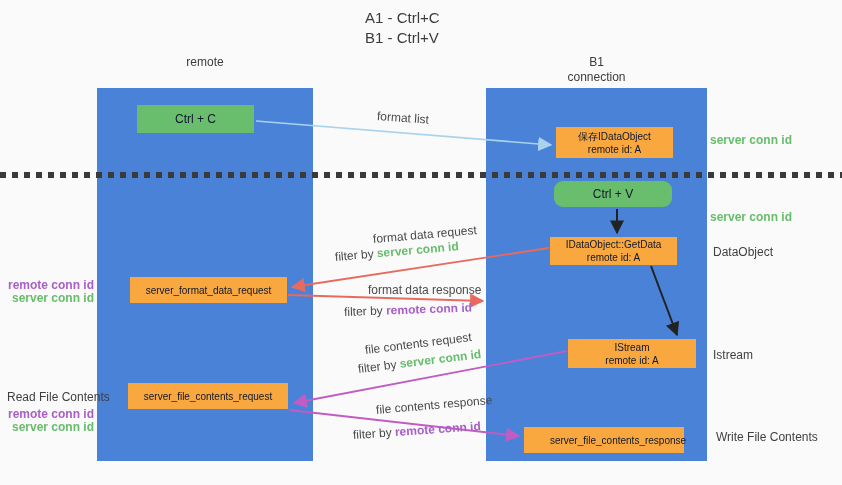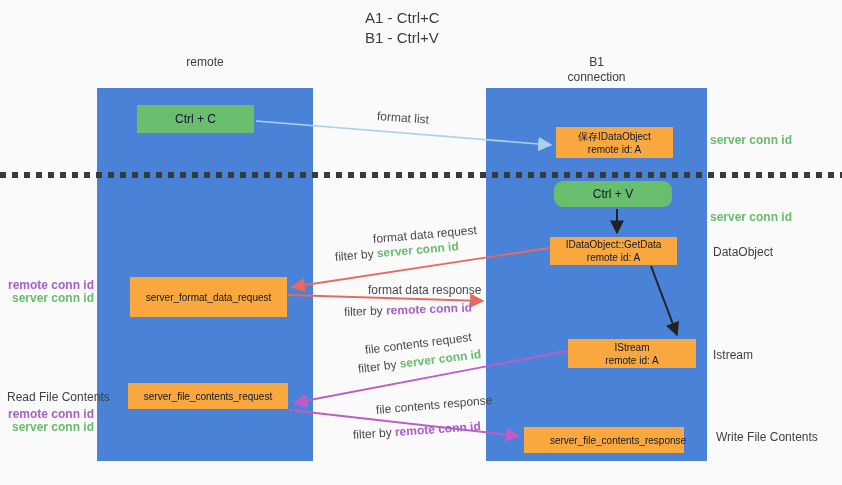--- a/index.html
+++ b/index.html
@@ -91,21 +91,21 @@
     <div>保存IDataObject</div>
     <div>remote id: A</div>
   </div>
   <div class="box green" style="left:554px;top:181px;width:118px;height:26px;border-radius:9px;">
     <div>Ctrl + V</div>
   </div>
   <div class="box orange" style="left:550px;top:237px;width:127px;height:28px;">
     <div>IDataObject::GetData</div>
     <div>remote id: A</div>
   </div>
-  <div class="box orange" style="left:130px;top:277px;width:157px;height:40px;">
+  <div class="box orange" style="left:130px;top:277px;width:157px;height:26px;">
     <div>server_format_data_request</div>
   </div>
   <div class="box orange" style="left:568px;top:339px;width:128px;height:29px;">
     <div>IStream</div>
     <div>remote id: A</div>
   </div>
   <div class="box orange" style="left:128px;top:383px;width:160px;height:26px;">
     <div>server_file_contents_request</div>
   </div>
   <div class="box orange" style="left:524px;top:427px;width:160px;height:26px;padding-left:28px;">

